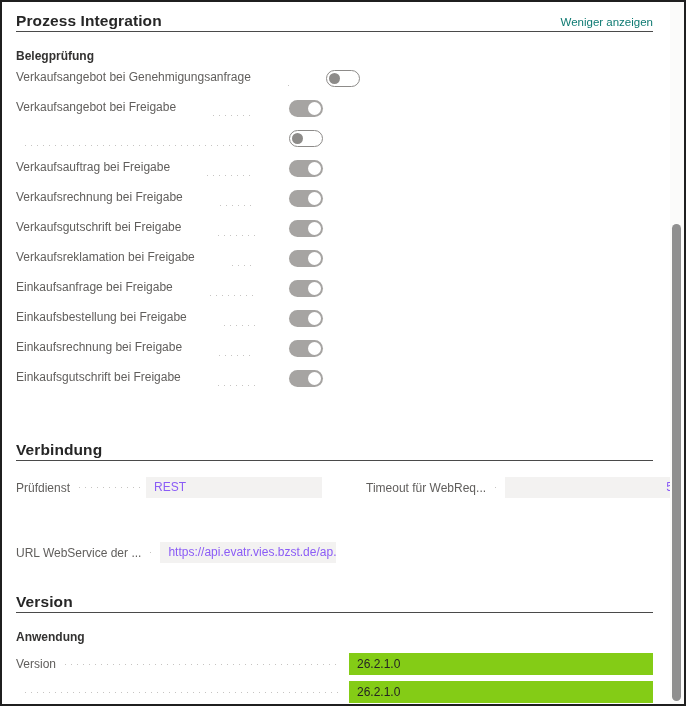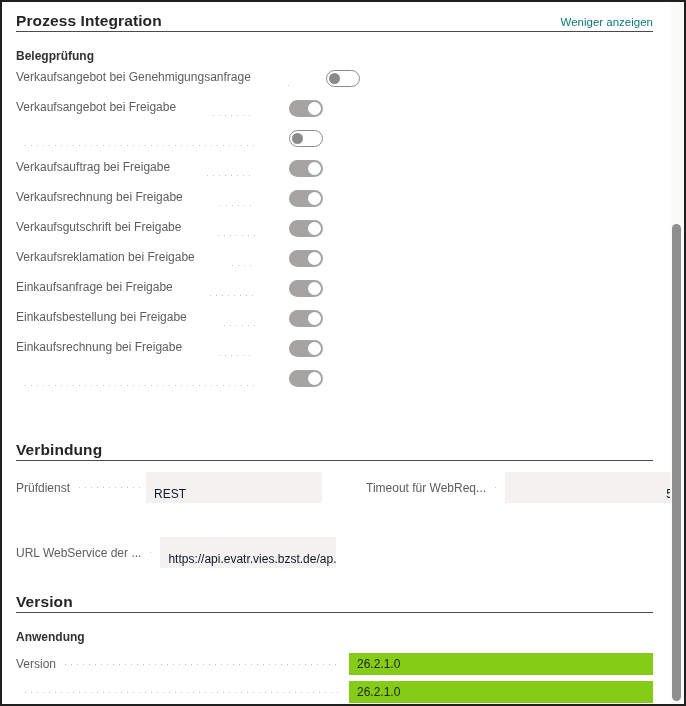--- a/index.html
+++ b/index.html
@@ -119,26 +119,26 @@
   }
   .flabel {
     font-size: 12px;
     color: #605e5c;
     white-space: nowrap;
     flex: 0 0 auto;
   }
   .field {
     margin-left: auto;
     width: 176px;
-    height: 31px;
+    height: 21px;
     line-height: 21px;
     background: #f3f2f1;
-    padding: 12px 8px;
-    font-size: 12px;
-    color: #0f172a;
+    padding: 0 8px;
+    font-size: 12px;
+    color: #8b5cf6;
     white-space: nowrap;
     overflow: hidden;
     flex: 0 0 auto;
   }
   .field.num { text-align: right; }
 
   .version-rows { margin-top: 9px; }
   .vrow {
     display: flex;
     align-items: center;
@@ -234,20 +234,21 @@
         <span class="tlabel">Einkaufsbestellung bei Freigabe</span>
         <span class="leader"></span>
         <span class="toggle on"></span>
       </div>
       <div class="toggle-row">
         <span class="tlabel">Einkaufsrechnung bei Freigabe</span>
         <span class="leader"></span>
         <span class="toggle on"></span>
       </div>
       <div class="toggle-row">
+        <span class="tlabel">Einkaufsgutschrift bei Freigabe</span>
         <span class="leader"></span>
         <span class="toggle on"></span>
       </div>
     </div>
 
     <div class="section-header section-gap-1">
       <div class="section-title">Verbindung</div>
     </div>
 
     <div class="form-grid">

